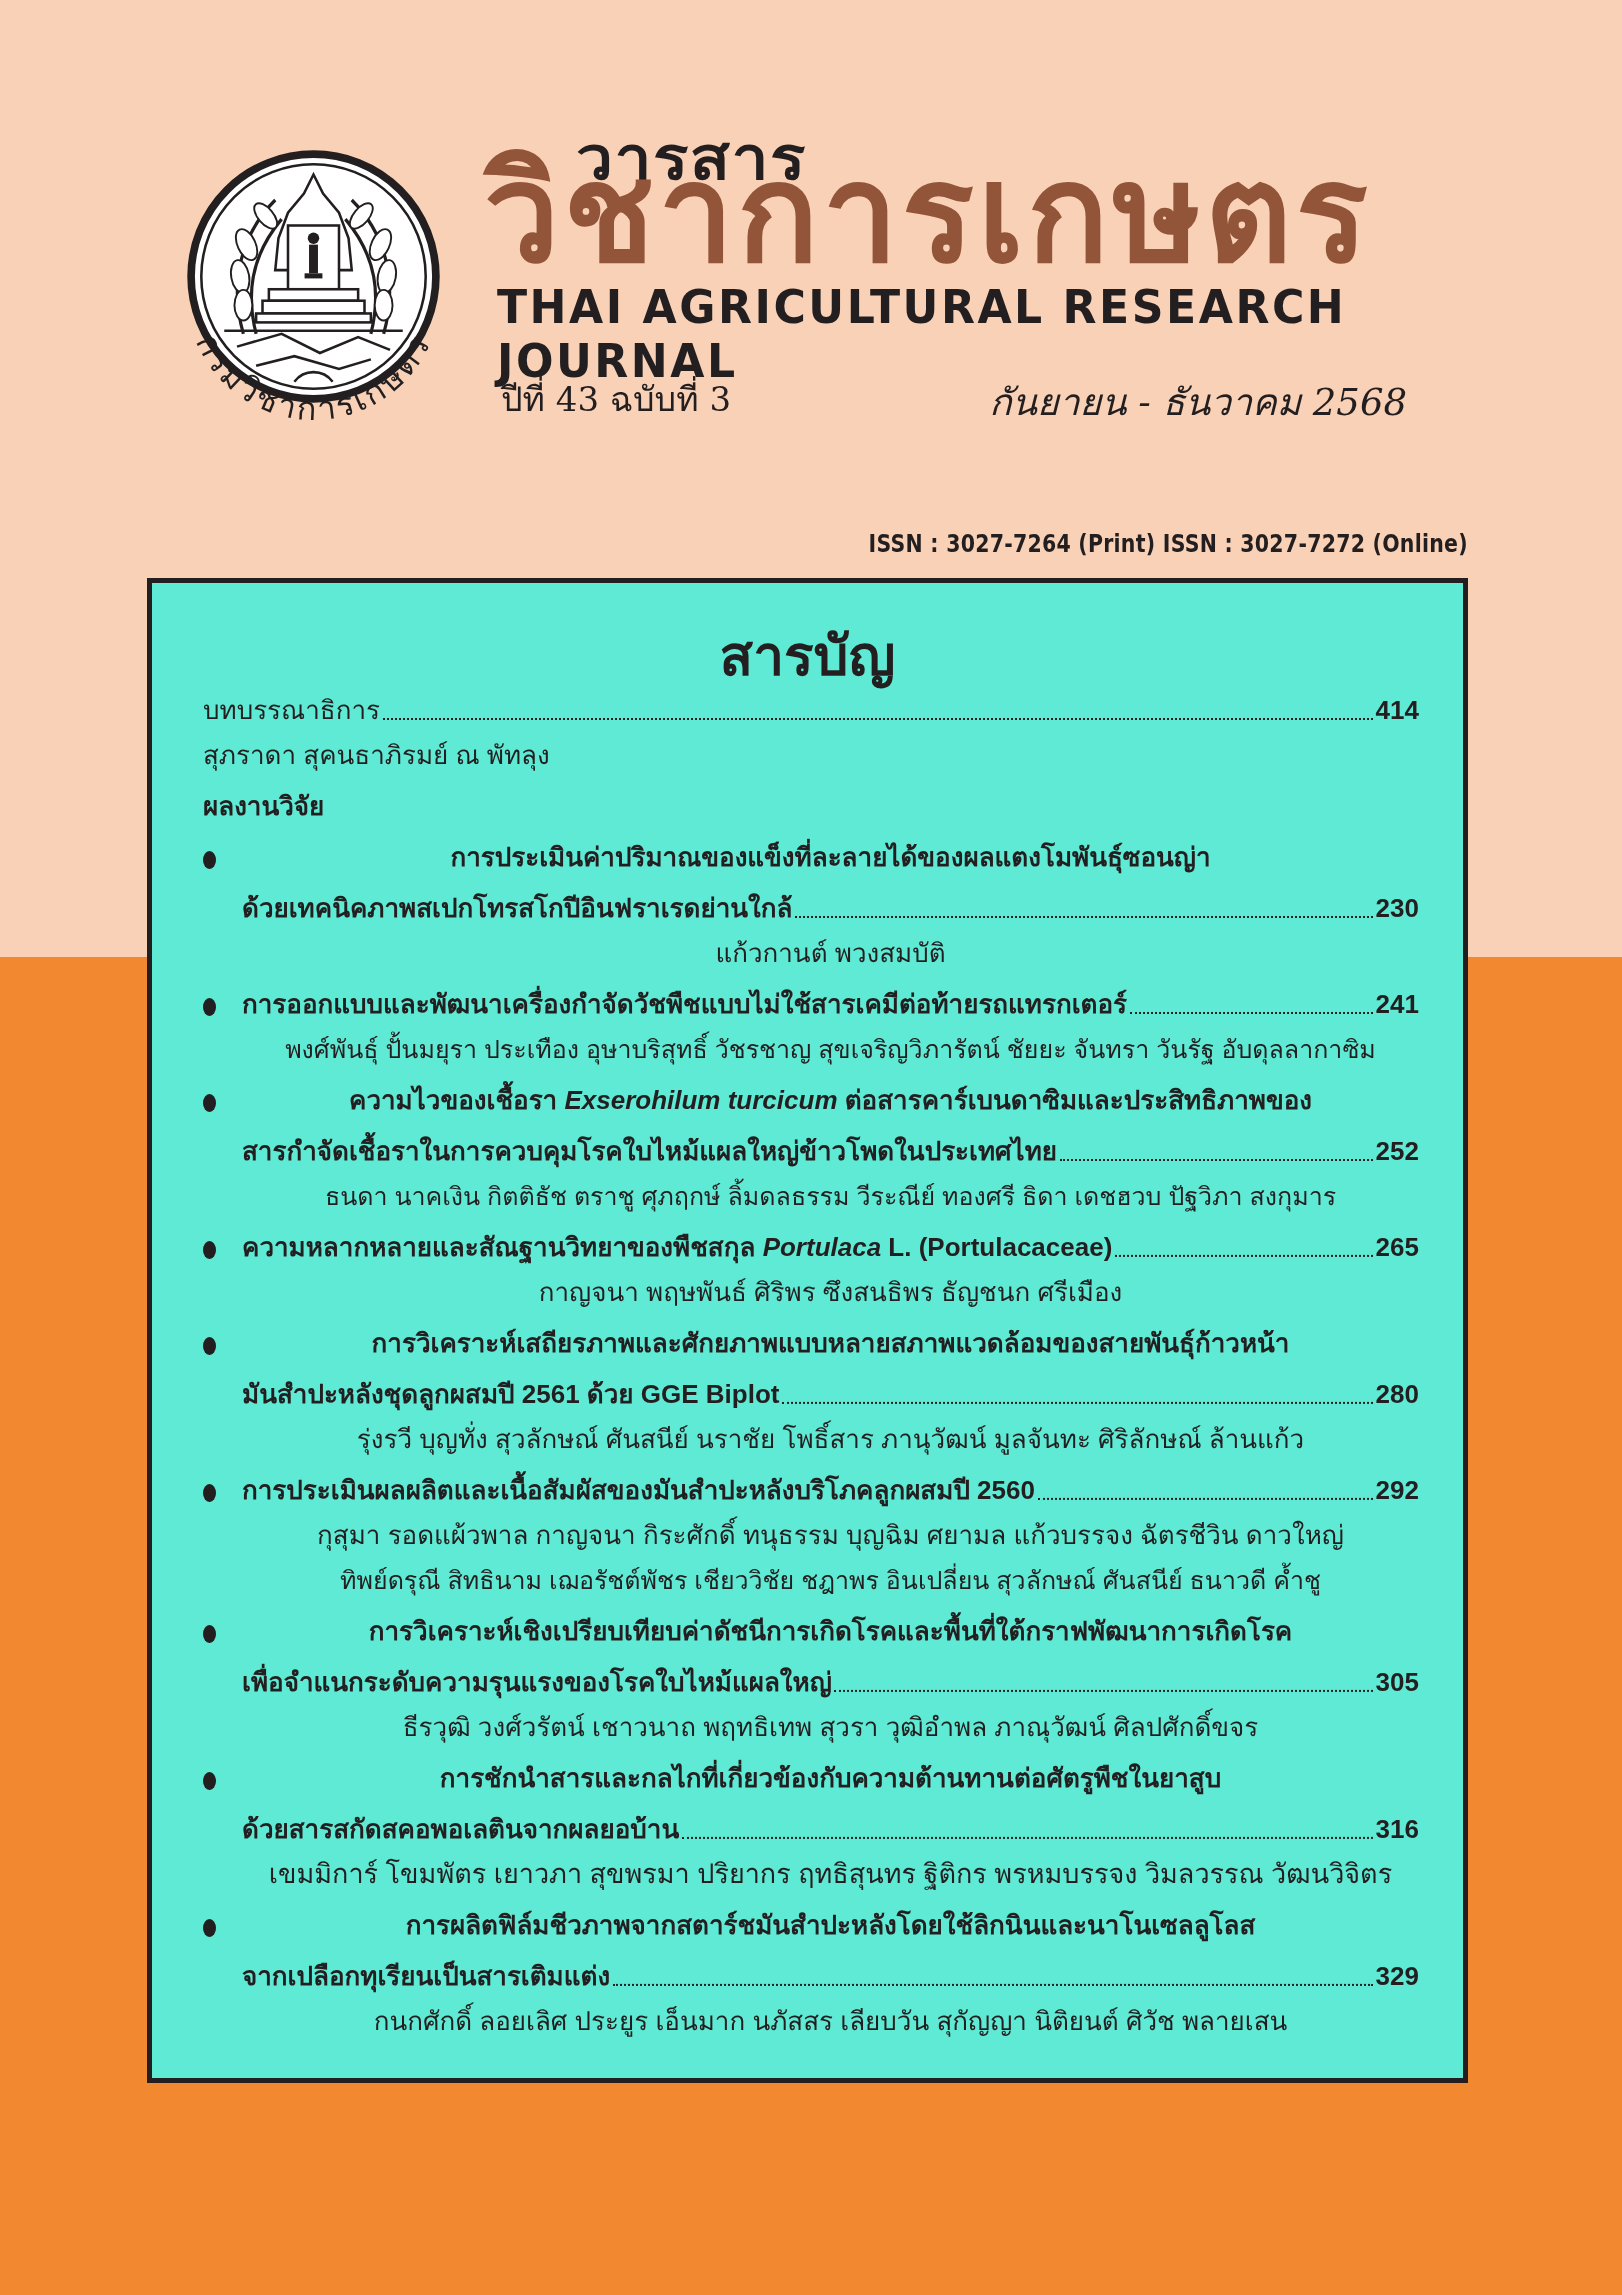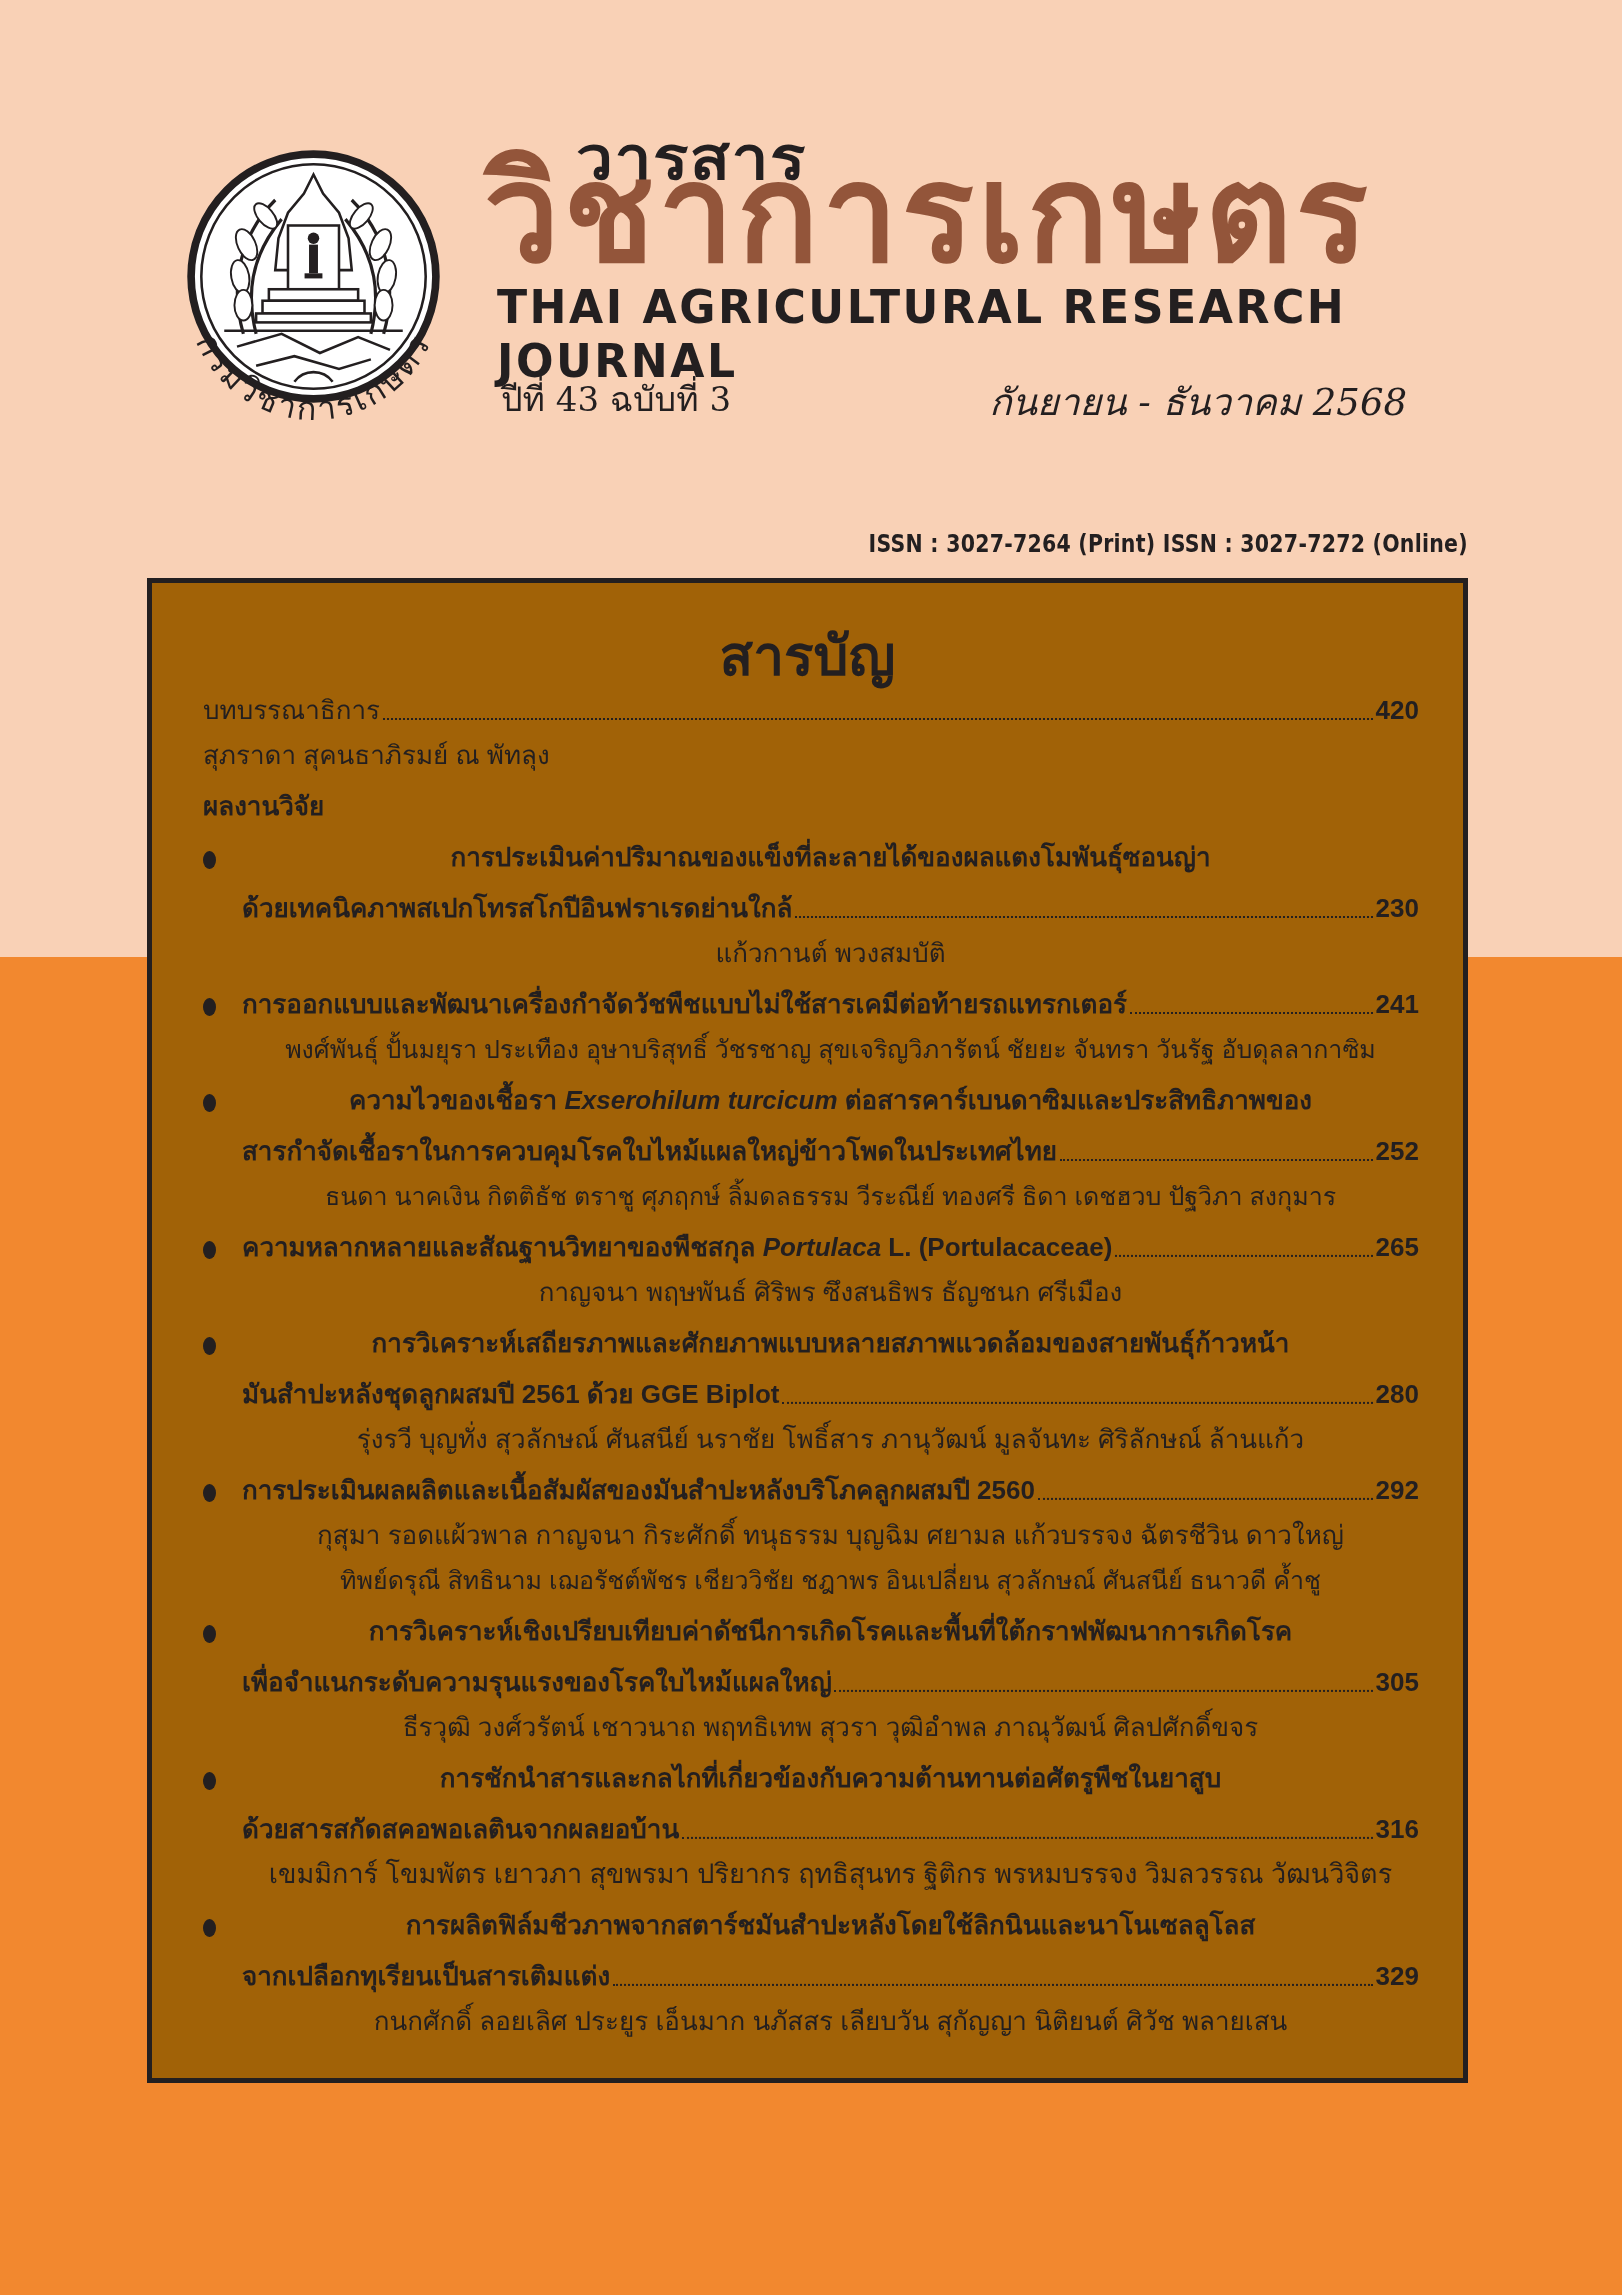--- a/index.html
+++ b/index.html
@@ -40,21 +40,21 @@
     font-family:"DejaVu Serif", serif;
     font-style:italic;
   }
   .issn {
     position:absolute; right:155px; top:529px; font-size:25px; font-weight:bold;
     font-family:"DejaVu Sans", sans-serif; transform:scaleX(0.82); transform-origin:right top;
     letter-spacing:0.3px;
   }
   .toc-box {
     position:absolute; left:147px; top:578px; width:1311px; height:1495px;
-    background:#a16207; border:5.2px solid #231f20;
+    background:#5eead4; border:5.2px solid #231f20;
   }
   .toc-title {
     position:absolute; left:0; right:0; top:29.4px; text-align:center;
     font-size:55px; font-weight:bold; font-family:"DejaVu Sans", sans-serif;
   }
   .toc-body {
     position:absolute; left:51px; right:44px; top:105px;
     font-family:Liberation Sans, sans-serif; font-size:26px;
   }
   .line {
@@ -140,21 +140,21 @@
 <div class="issn">ISSN : 3027-7264 (Print) ISSN : 3027-7272 (Online)</div>
 
 <div class="toc-box">
   <div class="toc-title">สารบัญ</div>
 
   <div class="toc-body">
 
     <div class="line">
       <span class="txt">บทบรรณาธิการ</span>
       <span class="dots"></span>
-      <span class="pg">420</span>
+      <span class="pg">414</span>
     </div>
     <div class="line author">
       <span class="txt">สุภราดา สุคนธาภิรมย์ ณ พัทลุง</span>
     </div>
     <div class="line bold">
       <span class="txt">ผลงานวิจัย</span>
     </div>
 
     <div class="line bold ind">
       <span class="bullet"></span>

